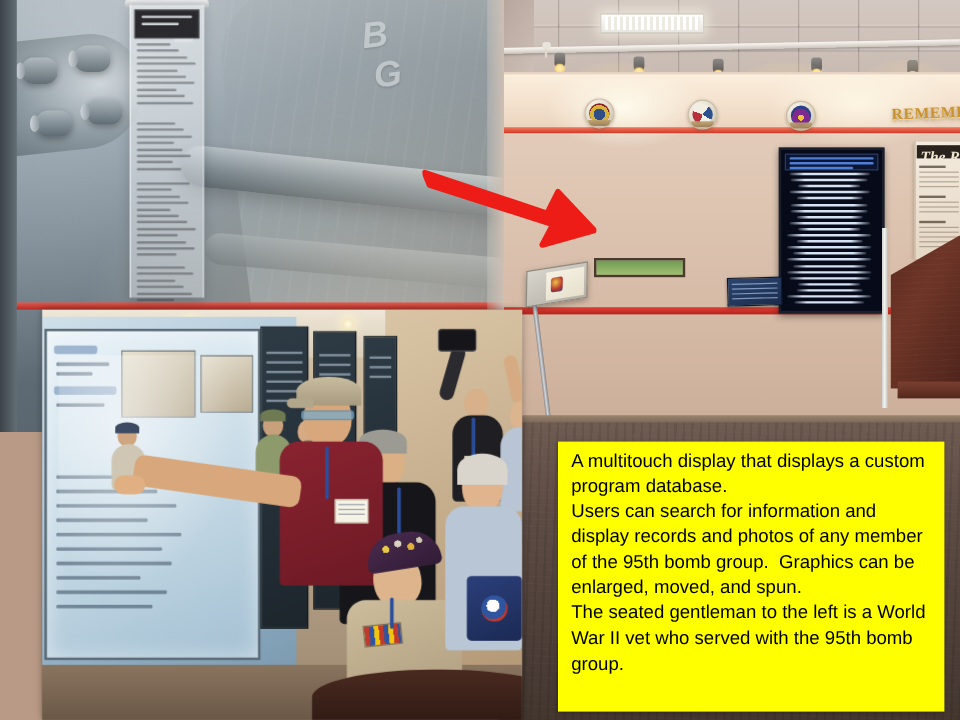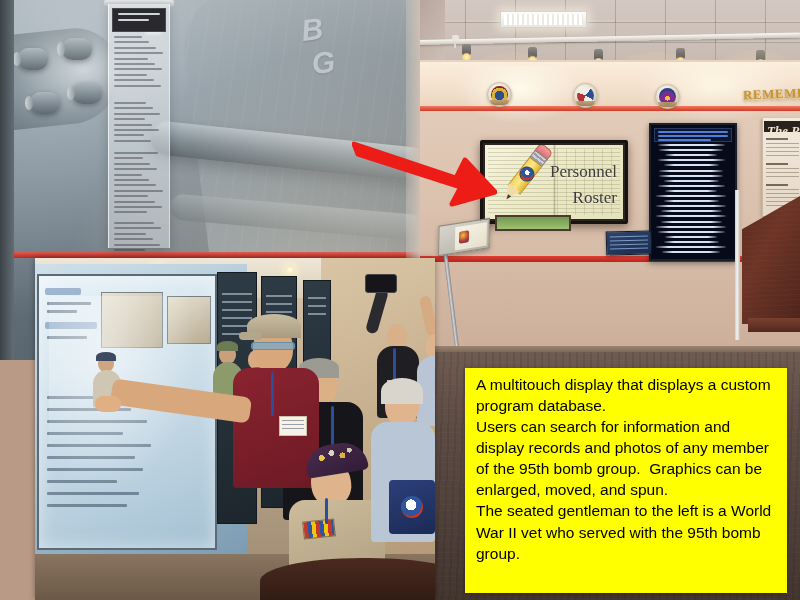--- a/index.html
+++ b/index.html
@@ -382,39 +382,20 @@
           <div class="nm" title="Chester F. Bohlender KIA" style="top: 95.5px; left: 9.5px; width: 61px;"></div>
           <div class="nm" title="Frank A. Bonczar KIA" style="top: 100.6px; left: 5px; width: 70px;"></div>
           <div class="nm" title="Pierre L. Bordelon KIA/MIA" style="top: 105.7px; left: 6.5px; width: 67px;"></div>
           <div class="nm" title="Raymond C. Bordon KIA" style="top: 110.8px; left: 14px; width: 52px;"></div>
           <div class="nm" title="J. W. Boren KIA" style="top: 115.9px; left: 12.5px; width: 55px;"></div>
           <div class="nm" title="James R. Boswell KIA" style="top: 121px; left: 5px; width: 70px;"></div>
           <div class="nm" title="Odes W. Boyd KIA" style="top: 126.1px; left: 11px; width: 58px;"></div>
         </div>
     </div>
 
-    <div class="kiosk">
-      <div class="kscreen">
-        <div class="grid"></div>
-        <div class="vgrid"></div>
-        <div class="gutter"></div>
-        <div class="pencil">
-          <div class="pc-era"></div>
-            <div class="pc-fer"></div>
-          <div class="pc-body"></div>
-            <div class="pc-logo"></div>
-          <div class="pc-tip"></div>
-            <div class="pc-lead"></div>
-        </div>
-        <div class="ktitle">
-          <div>Personnel</div>
-          <div>Roster</div>
-        </div>
-      </div>
-    </div>
 
     <div class="window"></div>
     <div class="plaque">
       <i style="top:4px;"></i>
         <i style="top:8px;"></i>
         <i style="top:12px;"></i>
         <i style="top:16px;"></i>
     </div>
     <div class="stand-post"></div>
     <div class="stand-base"></div>

